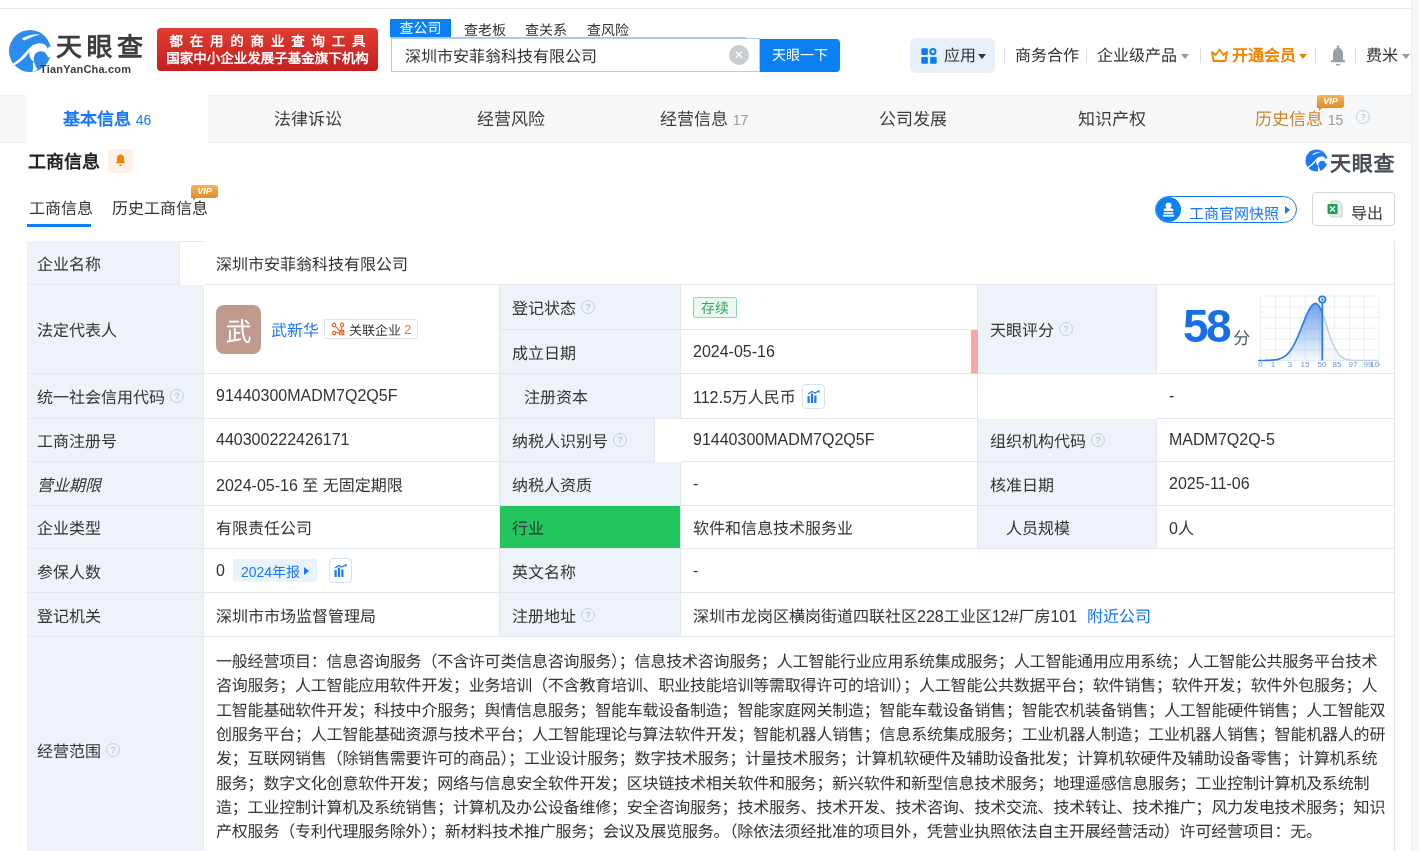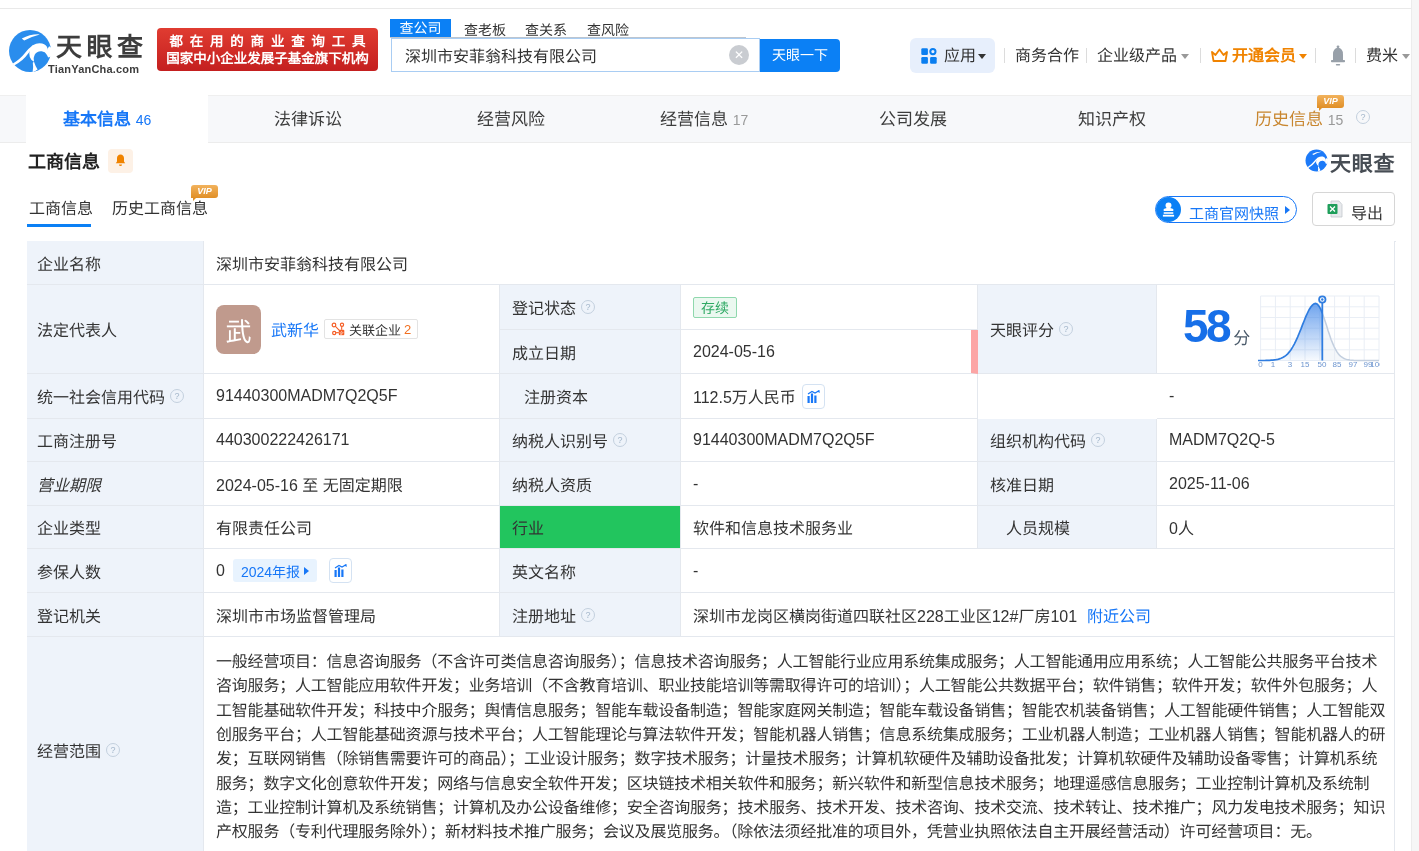--- a/index.html
+++ b/index.html
@@ -22,21 +22,21 @@
 
     <svg class="abs" style="left:8px;top:20px;" width="44" height="44" viewBox="0 0 44 44">
       <circle cx="22" cy="22" r="21" fill="#2a8ded"></circle>
       <path d="M13.8 9.6 Q22.5 4.9 31.8 5.4 Q23 7.6 16.2 11.5 Q14.9 10.6 13.8 9.6 Z" fill="#fff"></path>
       <path d="M4.6 34.8 Q12.5 29.8 17 24 Q20.8 19 24.8 16.2 L26.6 18.1 Q22.8 20.6 19.4 25.5 Q15.2 31.6 6.6 36.2 Q5.5 35.5 4.6 34.8 Z" fill="#fff"></path>
       <path d="M24.8 16.2 Q29.5 13.3 34.2 14.5 Q38.4 15.7 39.5 19.2 Q40.4 22.4 38.9 25.7 Q37.2 22.6 33.7 22.3 Q28.8 21.9 26.7 25.8 Q24.9 29.2 26 32.8 Q23 31.2 21.8 27.9 Q20.4 23.9 22.4 19.9 Q23.4 17.7 24.8 16.2 Z" fill="#fff"></path>
       <path d="M26 32.8 Q27.5 37.5 29.6 40.6 Q27.5 42.2 24.6 43.2 Q25.6 38 24.8 33.8 Q25.4 33.3 26 32.8 Z" fill="#fff"></path>
       <path d="M41.2 17.2 L43.8 19.2 Q44.3 23 43.4 27.2 L40.2 28.6 Q38.4 26.3 38.5 23 Q39 19.7 41.2 17.2 Z" fill="#fff"></path>
     </svg>
     <div class="abs" style="left:56px;top:17px;font-size:26px;font-weight:bold;color:#3d3d3d;letter-spacing:4.5px;white-space:nowrap;">天眼查</div>
-    <div class="abs" style="left:48px;top:54px;font-size:11px;font-weight:bold;color:#3d3d3d;letter-spacing:0.2px;white-space:nowrap;">TianYanCha.com</div>
+    <div class="abs" style="left:40px;top:54px;font-size:11px;font-weight:bold;color:#3d3d3d;letter-spacing:0.2px;white-space:nowrap;">TianYanCha.com</div>
 
     <div class="abs" style="left:157px;top:19px;width:221px;height:43px;background:linear-gradient(180deg,#e03c31,#c41f1f);border-radius:4px;color:#fff;font-weight:bold;text-align:center;">
       <div style="margin-top:6px;line-height:16px;font-size:13.5px;letter-spacing:6.8px;text-indent:6.8px;white-space:nowrap;">都在用的商业查询工具</div>
       <div style="margin-top:1px;line-height:16px;font-size:13.5px;letter-spacing:0px;white-space:nowrap;">国家中小企业发展子基金旗下机构</div>
     </div>
 
     <div class="abs" style="left:390px;top:10px;width:61px;height:19px;background:#0b80f5;color:#fff;font-size:14px;text-align:center;line-height:19.5px;">查公司</div>
     <div class="abs" style="left:464px;top:9.5px;font-size:14px;color:#333;">查老板</div>
     <div class="abs" style="left:525px;top:9.5px;font-size:14px;color:#333;">查关系</div>
     <div class="abs" style="left:587px;top:9.5px;font-size:14px;color:#333;">查风险</div>
@@ -127,21 +127,21 @@
   <div class="abs" style="left:1312px;top:192px;width:83px;height:34px;border:1px solid #d6d6d6;border-radius:4px;background:#fff;"></div>
   <svg class="abs" style="left:1327px;top:200px;" width="16" height="18" viewBox="0 0 16 18">
     <path d="M4 1 L12 1 L15 4.5 L15 17 L4 17 Z" fill="#e8eaed" stroke="#c3c8cd" stroke-width="0.8"></path>
     <rect x="0.5" y="4" width="10" height="10" rx="1" fill="#1e9e5a"></rect>
     <path d="M3 6.5 L8 11.5 M8 6.5 L3 11.5" stroke="#fff" stroke-width="1.3"></path>
   </svg>
   <div class="abs" style="left:1351px;top:200px;font-size:16px;color:#333;">导出</div>
 
   <div class="abs" id="tbl" style="left:27px;top:241px;width:1369px;height:610px;border-left:1px solid #e4e8ee;border-top:1px solid #e4e8ee;"></div>
 
-  <div class="abs lbl" style="left:27px;top:241px;width:177px;height:44px;background:#eef3fa;border-right:1px solid #e4e8ee;border-bottom:1px solid #e4e8ee;display:flex;align-items:center;padding-left:10px;font-size:16px;color:#333;">企业名称</div>
+  <div class="abs lbl" style="left:27px;top:241px;width:153px;height:44px;background:#eef3fa;border-right:1px solid #e4e8ee;border-bottom:1px solid #e4e8ee;display:flex;align-items:center;padding-left:10px;font-size:16px;color:#333;">企业名称</div>
   <div class="abs " style="left:204px;top:241px;width:1191px;height:44px;background:#fff;border-right:1px solid #e4e8ee;border-bottom:1px solid #e4e8ee;display:flex;align-items:center;padding-left:12px;font-size:16px;color:#333;">深圳市安菲翁科技有限公司</div>
   <div class="abs lbl" style="left:27px;top:285px;width:177px;height:89px;background:#eef3fa;border-right:1px solid #e4e8ee;border-bottom:1px solid #e4e8ee;display:flex;align-items:center;padding-left:10px;font-size:16px;color:#333;">法定代表人</div>
   <div class="abs " style="left:204px;top:285px;width:296px;height:89px;background:#fff;border-right:1px solid #e4e8ee;border-bottom:1px solid #e4e8ee;display:flex;align-items:center;padding-left:12px;font-size:16px;color:#333;">
       <div style="width:45px;height:49px;background:#c09a8d;border-radius:8px;color:#fff;font-size:26px;display:flex;align-items:center;justify-content:center;">武</div>
       <span class="blue" style="margin-left:10px;">武新华</span>
       <span style="display:inline-flex;align-items:center;margin-left:5px;height:20px;border:1px solid #e3e3e3;border-radius:2px;padding:0 6px;font-size:13px;color:#333;"><svg width="14" height="14" viewBox="0 0 14 14" style="margin-right:4px;">
           <circle cx="3" cy="3" r="1.8" fill="none" stroke="#f55d25" stroke-width="1.2"></circle>
           <circle cx="11" cy="2.8" r="1.6" fill="none" stroke="#f55d25" stroke-width="1.2"></circle>
           <circle cx="3.2" cy="11" r="1.6" fill="none" stroke="#f55d25" stroke-width="1.2"></circle>
           <rect x="7.8" y="7.8" width="5.5" height="5.5" rx="1" fill="#f55d25"></rect>
@@ -208,21 +208,21 @@
           <rect x="0.5" y="6" width="2.2" height="7" fill="#1777f7"></rect>
           <rect x="3.9" y="3.5" width="2.2" height="9.5" fill="#1777f7"></rect>
           <rect x="7.3" y="5.5" width="2.2" height="7.5" fill="#1777f7"></rect>
           <path d="M1 4 L5 1.5 L8 3 L12 0.8" stroke="#1777f7" stroke-width="1.2" fill="none"></path>
           <path d="M12.5 0 L12.7 3 L9.8 1.2 Z" fill="#1777f7"></path>
         </svg>
       </span></div>
   <div class="abs " style="left:1157px;top:374px;width:238px;height:45px;background:#fff;border-right:1px solid #e4e8ee;border-bottom:1px solid #e4e8ee;display:flex;align-items:center;padding-left:12px;font-size:16px;color:#333;">-</div>
   <div class="abs lbl" style="left:27px;top:419px;width:177px;height:43px;background:#eef3fa;border-right:1px solid #e4e8ee;border-bottom:1px solid #e4e8ee;display:flex;align-items:center;padding-left:10px;font-size:16px;color:#333;">工商注册号</div>
   <div class="abs " style="left:204px;top:419px;width:296px;height:43px;background:#fff;border-right:1px solid #e4e8ee;border-bottom:1px solid #e4e8ee;display:flex;align-items:center;padding-left:12px;font-size:16px;color:#333;">440300222426171</div>
-  <div class="abs lbl" style="left:500px;top:419px;width:181px;height:43px;background:#eef3fa;border-right:1px solid #e4e8ee;border-bottom:1px solid #e4e8ee;display:flex;align-items:center;padding-left:12px;font-size:16px;color:#333;">纳税人识别号<span class="q">?</span></div>
+  <div class="abs lbl" style="left:500px;top:419px;width:155px;height:43px;background:#eef3fa;border-right:1px solid #e4e8ee;border-bottom:1px solid #e4e8ee;display:flex;align-items:center;padding-left:12px;font-size:16px;color:#333;">纳税人识别号<span class="q">?</span></div>
   <div class="abs " style="left:681px;top:419px;width:297px;height:43px;background:#fff;border-right:1px solid #e4e8ee;border-bottom:1px solid #e4e8ee;display:flex;align-items:center;padding-left:12px;font-size:16px;color:#333;">91440300MADM7Q2Q5F</div>
   <div class="abs lbl" style="left:978px;top:419px;width:179px;height:43px;background:#eef3fa;border-right:1px solid #e4e8ee;border-bottom:1px solid #e4e8ee;display:flex;align-items:center;padding-left:12px;font-size:16px;color:#333;">组织机构代码<span class="q">?</span></div>
   <div class="abs " style="left:1157px;top:419px;width:238px;height:43px;background:#fff;border-right:1px solid #e4e8ee;border-bottom:1px solid #e4e8ee;display:flex;align-items:center;padding-left:12px;font-size:16px;color:#333;">MADM7Q2Q-5</div>
   <div class="abs lbl" style="left:27px;top:462px;width:177px;height:44px;background:#eef3fa;border-right:1px solid #e4e8ee;border-bottom:1px solid #e4e8ee;display:flex;align-items:center;padding-left:10px;font-size:16px;color:#333;font-style:italic;">营业期限</div>
   <div class="abs " style="left:204px;top:462px;width:296px;height:44px;background:#fff;border-right:1px solid #e4e8ee;border-bottom:1px solid #e4e8ee;display:flex;align-items:center;padding-left:12px;font-size:16px;color:#333;">2024-05-16 至 无固定期限</div>
   <div class="abs lbl" style="left:500px;top:462px;width:181px;height:44px;background:#eef3fa;border-right:1px solid #e4e8ee;border-bottom:1px solid #e4e8ee;display:flex;align-items:center;padding-left:12px;font-size:16px;color:#333;">纳税人资质</div>
   <div class="abs " style="left:681px;top:462px;width:297px;height:44px;background:#fff;border-right:1px solid #e4e8ee;border-bottom:1px solid #e4e8ee;display:flex;align-items:center;padding-left:12px;font-size:16px;color:#333;">-</div>
   <div class="abs lbl" style="left:978px;top:462px;width:179px;height:44px;background:#eef3fa;border-right:1px solid #e4e8ee;border-bottom:1px solid #e4e8ee;display:flex;align-items:center;padding-left:12px;font-size:16px;color:#333;">核准日期</div>
   <div class="abs " style="left:1157px;top:462px;width:238px;height:44px;background:#fff;border-right:1px solid #e4e8ee;border-bottom:1px solid #e4e8ee;display:flex;align-items:center;padding-left:12px;font-size:16px;color:#333;">2025-11-06</div>
   <div class="abs lbl" style="left:27px;top:506px;width:177px;height:43px;background:#eef3fa;border-right:1px solid #e4e8ee;border-bottom:1px solid #e4e8ee;display:flex;align-items:center;padding-left:10px;font-size:16px;color:#333;">企业类型</div>

